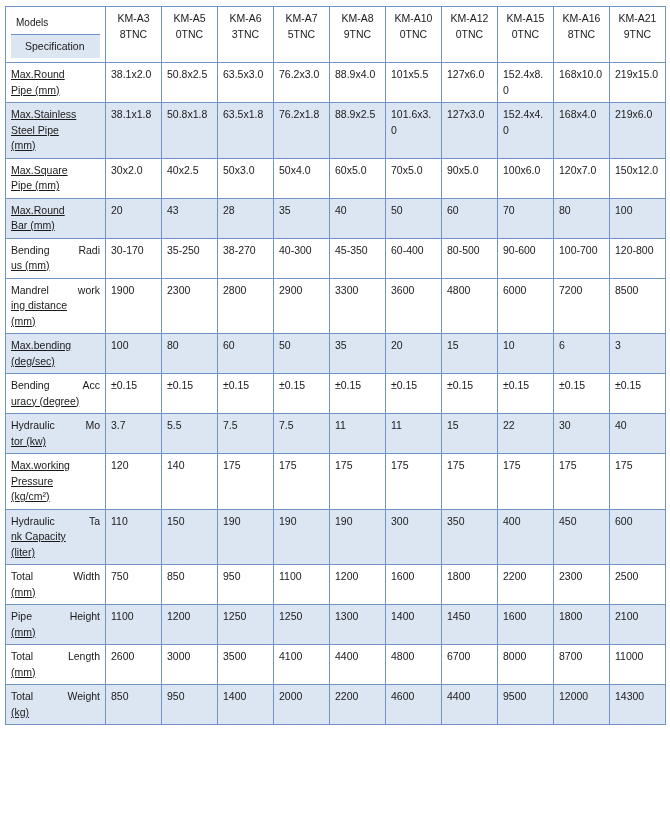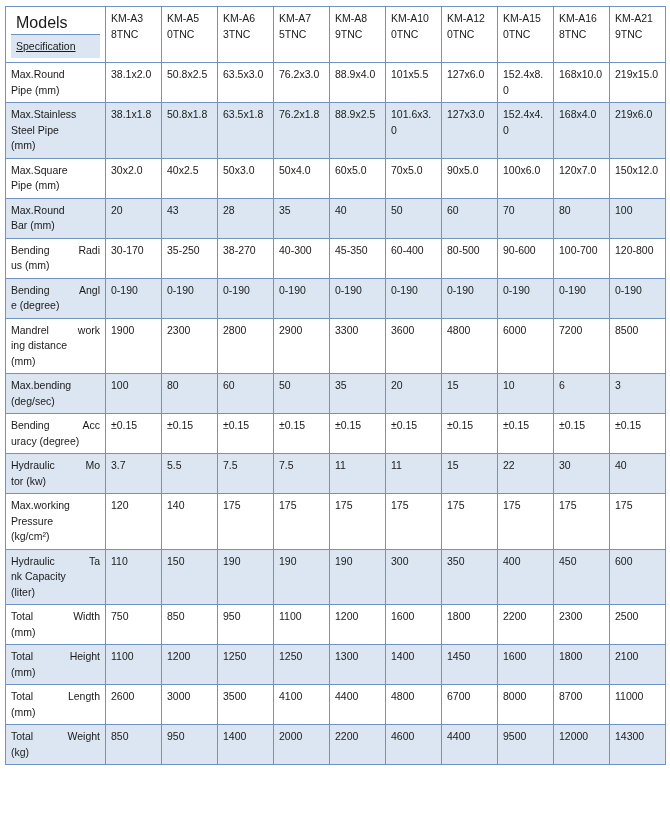--- a/index.html
+++ b/index.html
@@ -49,55 +49,55 @@
     text-align-last: left;
     hyphens: none;
   }
   td.lbl.just > span.jline {
     display: block;
     text-align: justify;
     text-align-last: justify;
   }
   td.lbl.just > span.jline.last {
     text-align-last: left;
+    text-decoration: underline;
   }
   
   td.val { text-align: left; }
   
   tr.shaded td { background: #dce6f2; }
   tr.plain  td { background: #ffffff; }
   
   td.sep-left { border-left: 2px solid #4a77b4; }
   
   td.hdr-cell {
     padding: 0;
     border: 1px solid #7093c4;
     background: #ffffff;
   }
   .hdr-models {
     display: block;
     padding: 4px 5px 3px 5px;
     background: #ffffff;
     border-bottom: 1px solid #7093c4;
     line-height: 15.5px;
-    font-size: 16px;
+    font-size: 10px;
   }
   .hdr-spec {
     display: block;
-    padding: 4px 5px 4px 5px;
+    padding: 4px 5px 4px 14px;
     background: #dce6f2;
     line-height: 15.5px;
     font-size: 10.5px;
-    text-decoration: underline;
   }
   td.hdr-model {
     background: #ffffff;
     vertical-align: top;
   }
-  .mline { display: block; }
+  .mline { display: block; text-align: center; }
 </style>
 </head>
 <body>
 
 <div id="spec-table-wrap">
   <table class="spec-table">
     <colgroup>
       <col class="c-label">
       <col class="c-val">
         <col class="c-val">
@@ -231,36 +231,20 @@
           <td class="val">35-250</td>
           <td class="val">38-270</td>
           <td class="val">40-300</td>
           <td class="val sep-left">45-350</td>
           <td class="val">60-400</td>
           <td class="val">80-500</td>
           <td class="val">90-600</td>
           <td class="val">100-700</td>
           <td class="val">120-800</td>
         </tr>
-        <tr class="shaded">
-          <td class="lbl just">
-            <span class="jline">Bending Angl</span>
-            <span class="jline last">e (degree)</span>
-          </td>
-          <td class="val">0-190</td>
-          <td class="val">0-190</td>
-          <td class="val">0-190</td>
-          <td class="val">0-190</td>
-          <td class="val sep-left">0-190</td>
-          <td class="val">0-190</td>
-          <td class="val">0-190</td>
-          <td class="val">0-190</td>
-          <td class="val">0-190</td>
-          <td class="val">0-190</td>
-        </tr>
         <tr class="plain">
           <td class="lbl just">
             <span class="jline">Mandrel work</span>
             <span class="jline last">ing distance</span>
             <span class="jline last">(mm)</span>
           </td>
           <td class="val">1900</td>
           <td class="val">2300</td>
           <td class="val">2800</td>
           <td class="val">2900</td>
@@ -364,21 +348,21 @@
           <td class="val">1100</td>
           <td class="val sep-left">1200</td>
           <td class="val">1600</td>
           <td class="val">1800</td>
           <td class="val">2200</td>
           <td class="val">2300</td>
           <td class="val">2500</td>
         </tr>
         <tr class="shaded">
           <td class="lbl just">
-            <span class="jline">Total Height</span>
+            <span class="jline">Pipe Height</span>
             <span class="jline last">(mm)</span>
           </td>
           <td class="val">1100</td>
           <td class="val">1200</td>
           <td class="val">1250</td>
           <td class="val">1250</td>
           <td class="val sep-left">1300</td>
           <td class="val">1400</td>
           <td class="val">1450</td>
           <td class="val">1600</td>

